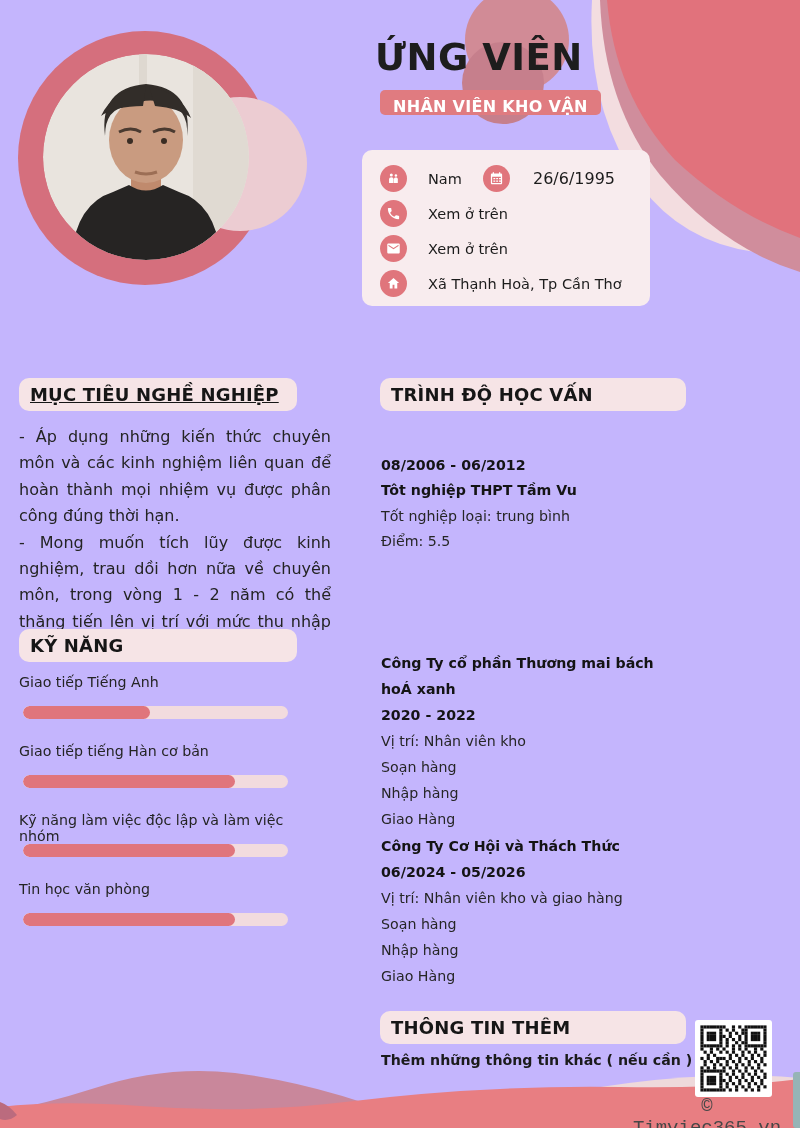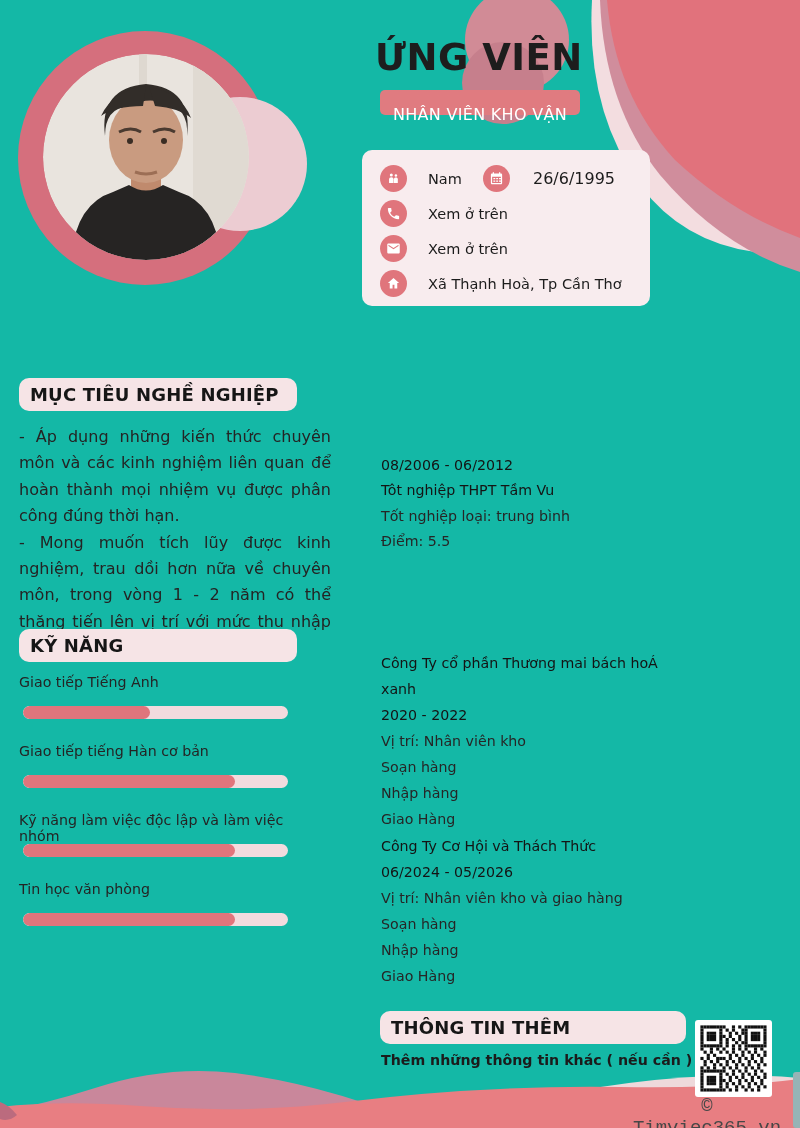--- a/index.html
+++ b/index.html
@@ -5,35 +5,35 @@
   :root{
     --accent:#e0757c; --badge:#e07b80; --panel-bg:#f8ecee; --section-bg:#f6e4e6;
     --track-bg:#f2dbde; --circle-dark:#d56f7d; --circle-light:#ecccd2;
     --title-circle-a:#d18b96; --title-circle-b:#c67f8c;
     --wave-mauve:#c9879b; --wave-mid:#d8a6b0; --wave-light:#eed9db; --wave-salmon:#e87e82;
     --edge-teal:#96b4b6; --text-dark:#1d1d1d; --text-body:#262626;
   }
   *{margin:0;padding:0;box-sizing:border-box;}
   html,body{background:#fff;}
   body{font-family:"DejaVu Sans","Liberation Sans",sans-serif;color:var(--text-body);}
-  .page{position:relative;width:800px;height:1128px;background:#14b8a6;overflow:hidden;margin:0 auto;}
+  .page{position:relative;width:800px;height:1128px;background:#c4b5fd;overflow:hidden;margin:0 auto;}
   .abs{position:absolute;}
   .circle{border-radius:50%;}
 
   
   .circle-dark{left:18px;top:31px;width:254px;height:254px;background:var(--circle-dark);}
   .circle-light{left:173px;top:97px;width:134px;height:134px;background:var(--circle-light);}
   .photo{left:43px;top:54px;width:206px;height:206px;border-radius:50%;overflow:hidden;}
 
   
   .title-circle-a{left:465px;top:-12px;width:104px;height:104px;background:var(--title-circle-a);}
   .title-circle-b{left:462px;top:42px;width:82px;height:82px;background:var(--title-circle-b);}
   .cv-title{left:375px;top:36px;font-size:37px;font-weight:800;letter-spacing:.5px;color:var(--text-dark);}
-  .badge{left:380px;top:90px;height:25px;line-height:33px;padding:8px 13px;background:var(--badge);
-         color:#fff;font-size:16px;font-weight:400;border-radius:5px;letter-spacing:.3px;}
+  .badge{left:380px;top:90px;height:25px;line-height:33px;padding:0 13px;background:var(--badge);
+         color:#fff;font-size:16px;font-weight:700;border-radius:5px;letter-spacing:.3px;}
 
   
   .panel{left:362px;top:150px;width:288px;height:156px;background:var(--panel-bg);border-radius:10px;padding:11px 0 0 18px;}
   .crow{display:flex;align-items:center;height:35px;}
   .cicon{width:27px;height:27px;border-radius:50%;background:var(--accent);display:flex;align-items:center;justify-content:center;flex:0 0 27px;}
   .cicon svg{width:15px;height:15px;fill:#fff;}
   .ctext{margin-left:21px;font-size:14.5px;color:#1c1c1c;}
   .ctext.gender{width:55px;margin-left:21px;}
   .cdate{margin-left:23px;font-size:16px;color:#1c1c1c;}
 
@@ -43,21 +43,21 @@
   .sec-h.leftw{width:278px;} .sec-h.rightw{width:306px;}
 
   .objective{left:19px;top:424px;width:312px;font-size:16px;line-height:26.4px;text-align:justify;color:#242424;}
   .skills{left:19px;top:674px;width:300px;}
   .skill{margin-bottom:24px;}
   .skill-label{font-size:14.2px;color:#242424;height:20px;margin-bottom:12px;}
   .skill-track{margin-left:4px;width:265px;height:13px;border-radius:7px;background:var(--track-bg);overflow:hidden;}
   .skill-fill{height:100%;border-radius:7px;background:var(--accent);}
 
   .edu{left:381px;top:453px;width:306px;font-size:14.2px;line-height:25.4px;}
-  .b{font-weight:400;color:#141414;}
+  .b{font-weight:700;color:#141414;}
   .job{width:306px;font-size:14.2px;line-height:26px;}
   .note{left:381px;top:1052px;font-size:14.2px;font-weight:600;color:#1b1b1b;}
 
   
   .qr{left:695px;top:1020px;width:77px;height:77px;background:#fff;border-radius:3px;}
   .copyright{left:622px;top:1095px;width:170px;text-align:center;font-family:Liberation Mono, monospace;
              font-size:19px;color:#474747;}
   .waves{left:0;bottom:0;width:800px;height:70px;display:block;}
   .w-light{fill:var(--wave-light);} .w-mid{fill:var(--wave-mid);} .w-mauve{fill:var(--wave-mauve);}
   .w-salmon{fill:var(--wave-salmon);} .w-bump{fill:#bb6b7e;}
@@ -147,21 +147,21 @@
     <div class="crow">
       <span class="cicon">
         <svg viewBox="0 0 24 24">
             <path d="M12 3l9 8h-3v9h-4.5v-6h-3v6H6v-9H3z"></path>
           </svg>
       </span>
       <span class="ctext">Xã Thạnh Hoà, Tp Cần Thơ</span>
     </div>
   </div>
 
-  <div class="abs sec-h leftw" style="left:19px;top:378px;">MỤC TIÊU NGHỀ NGHIỆP</div>
+  <div class="abs sec-h leftw" style="left:19px;top:378px;text-decoration:underline;">MỤC TIÊU NGHỀ NGHIỆP</div>
   <div class="abs objective">
     <div>- Áp dụng những kiến thức chuyên môn và các kinh nghiệm liên quan để hoàn thành mọi nhiệm vụ được phân công đúng thời hạn.</div>
     <div>- Mong muốn tích lũy được kinh nghiệm, trau dồi hơn nữa về chuyên môn, trong vòng 1 - 2 năm có thể thăng tiến lên vị trí với mức thu nhập cao hơn.</div>
   </div>
 
   <div class="abs sec-h leftw" style="left:19px;top:629px;">KỸ NĂNG</div>
   <div class="abs skills">
     <div class="skill">
       <div class="skill-label">Giao tiếp Tiếng Anh</div>
       <div class="skill-track">
@@ -181,20 +181,21 @@
         </div>
     </div>
     <div class="skill">
       <div class="skill-label">Tin học văn phòng</div>
       <div class="skill-track">
           <div class="skill-fill" style="width: 80%;"></div>
         </div>
     </div>
   </div>
 
+  <div class="abs sec-h rightw" style="left:380px;top:378px;">TRÌNH ĐỘ HỌC VẤN</div>
   <div class="abs edu">
     <div class="b">08/2006 - 06/2012</div>
     <div class="b">Tôt nghiệp THPT Tầm Vu</div>
     <div>Tốt nghiệp loại: trung bình</div>
     <div>Điểm: 5.5</div>
   </div>
 
   <div class="abs job" style="left:381px;top:650px;">
     <div class="b">Công Ty cổ phần Thương mai bách hoÁ xanh</div>
     <div class="b">2020 - 2022</div>

